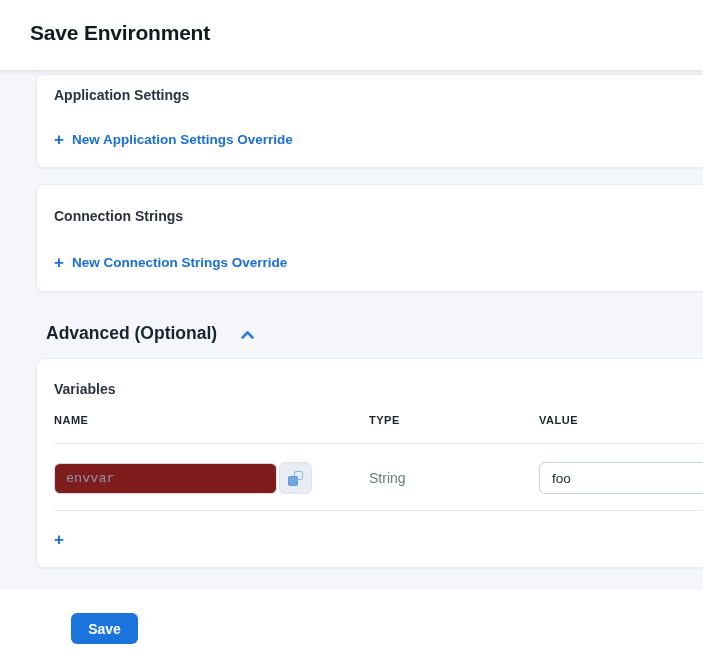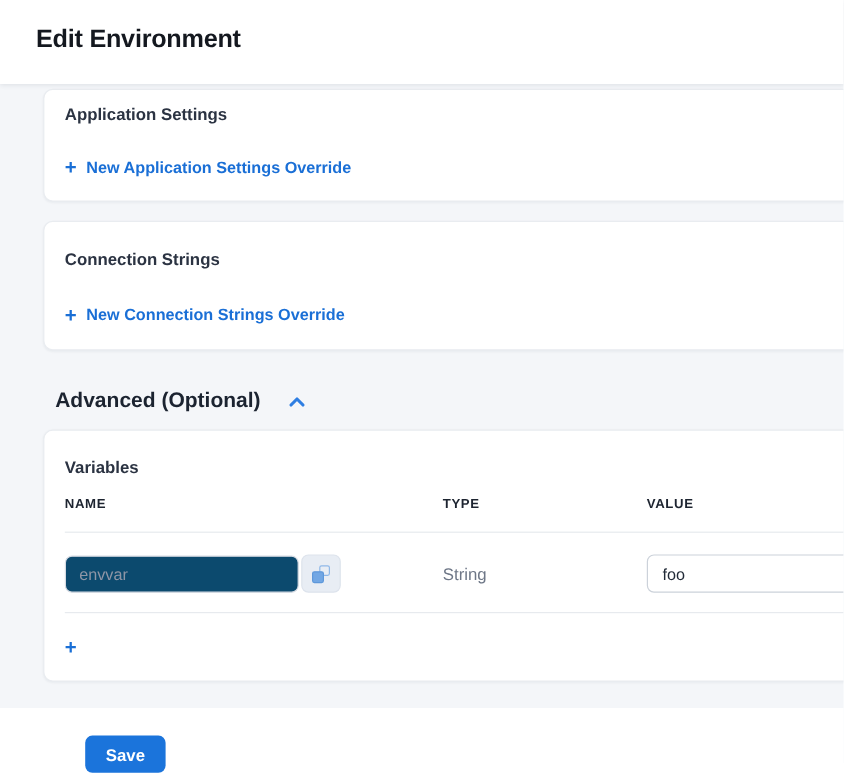--- a/index.html
+++ b/index.html
@@ -109,27 +109,27 @@
   .divider-2 { margin-top: 0; }
 
   .vars-row {
     display: grid;
     grid-template-columns: 315px 170px 230px;
     align-items: center;
     padding: 18px 0 16px 17px;
   }
   .name-field { display: flex; align-items: center; }
   .name-input {
-    width: 195px;
+    width: 223px;
     height: 31px;
-    background: #0c4a6e;
+    background: #7f1d1d;
     border: 1px solid #d7dbe3;
     border-radius: 6px;
     padding: 0 11px;
-    font-family: Liberation Sans, sans-serif;
+    font-family: Liberation Mono, monospace;
     font-size: 13.5px;
     color: #8f96a6;
     outline: none;
   }
   .copy-button {
     width: 33px;
     height: 32px;
     margin-left: 2px;
     background: #e8edf4;
     border: 1px solid #dde3ec;
@@ -191,21 +191,21 @@
     cursor: pointer;
     padding: 0 16px;
   }
   .btn-save { width: 67px; background: #1b74db; color: #ffffff; margin-left: 40px; }
   .btn-cancel { width: 83px; background: #edeff3; color: #5e6877; }
 </style>
 </head>
 <body>
 
 <header class="app-header">
-  <div class="app-title">Edit Environment</div>
+  <div class="app-title">Save Environment</div>
 </header>
 
 <main class="content">
 
   
   <section class="card card-app">
     <div class="card-heading">Application Settings</div>
     <div class="link-row">
       <span class="plus-icon">+</span>
       <span>New Application Settings Override</span>

